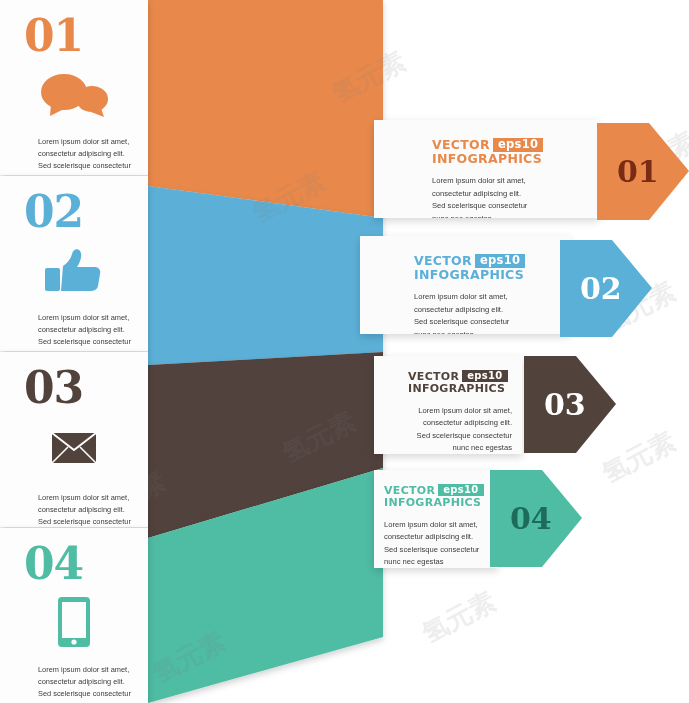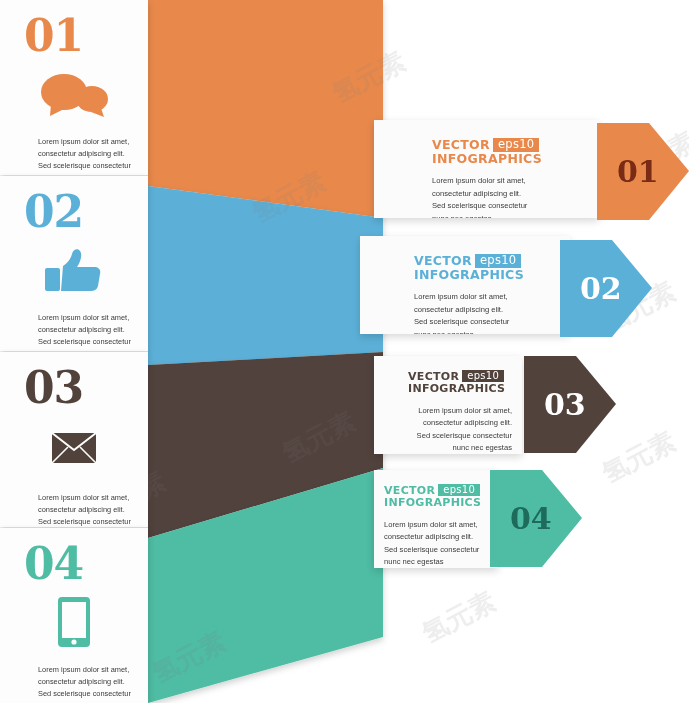--- a/index.html
+++ b/index.html
@@ -74,21 +74,21 @@
     letter-spacing: 0.3px;
     line-height: 1.12;
     white-space: nowrap;
   }
   .eps-badge {
     display: inline-block;
     color: #ffffff;
     border-radius: 0;
     padding: 0px 5px 1px 5px;
     font-size: 11.5px;
-    font-weight: normal;
+    font-weight: bold;
     vertical-align: 1px;
     margin-left: 3px;
     text-align: center;
   }
   .panel-text {
     font-size: 7.6px;
     line-height: 1.66;
     color: #3b3b3b;
     margin-top: 9px;
   }

